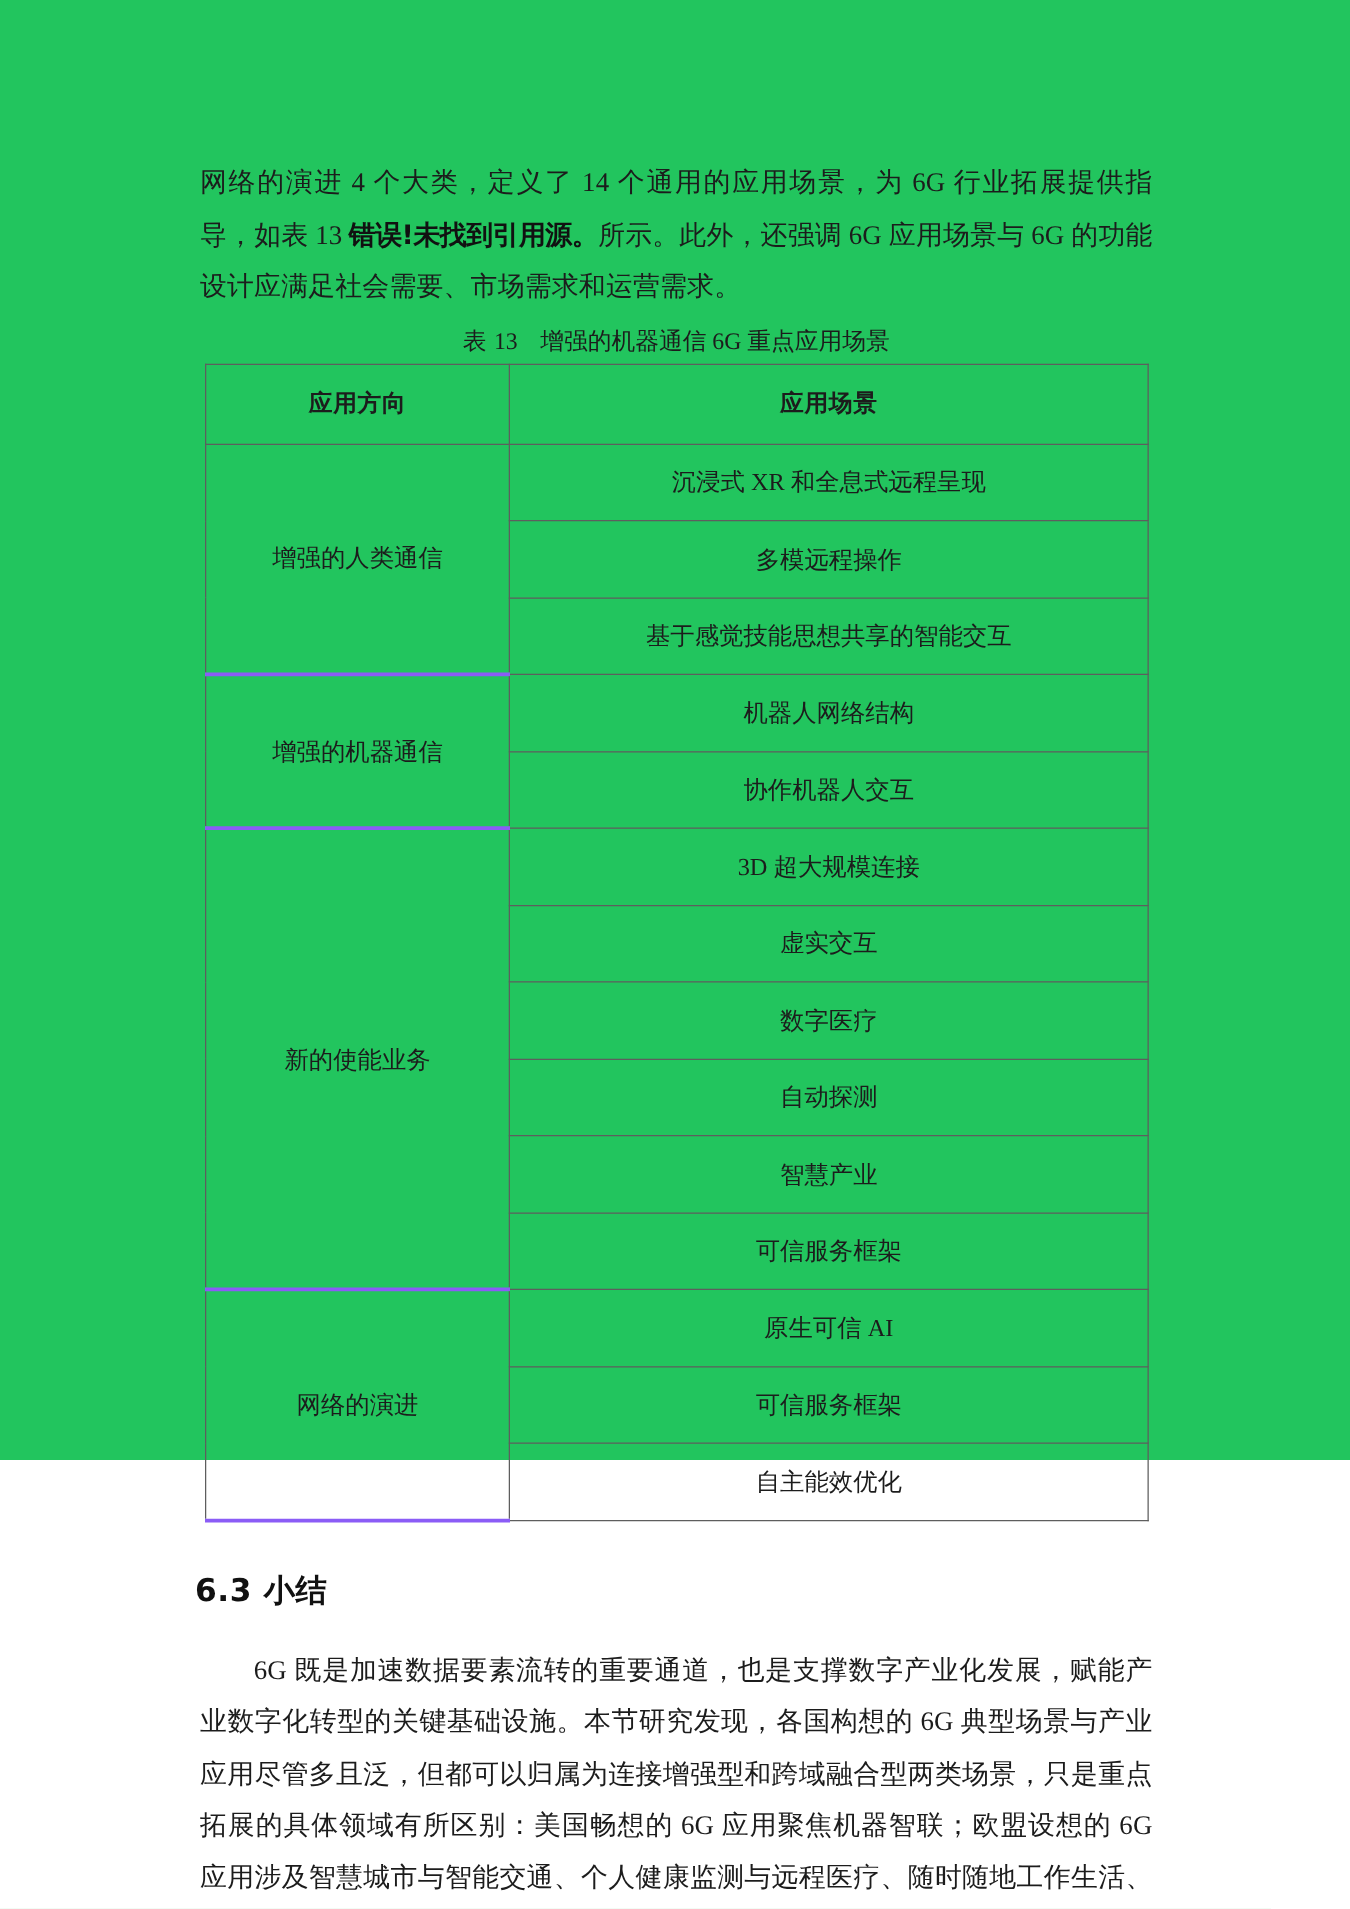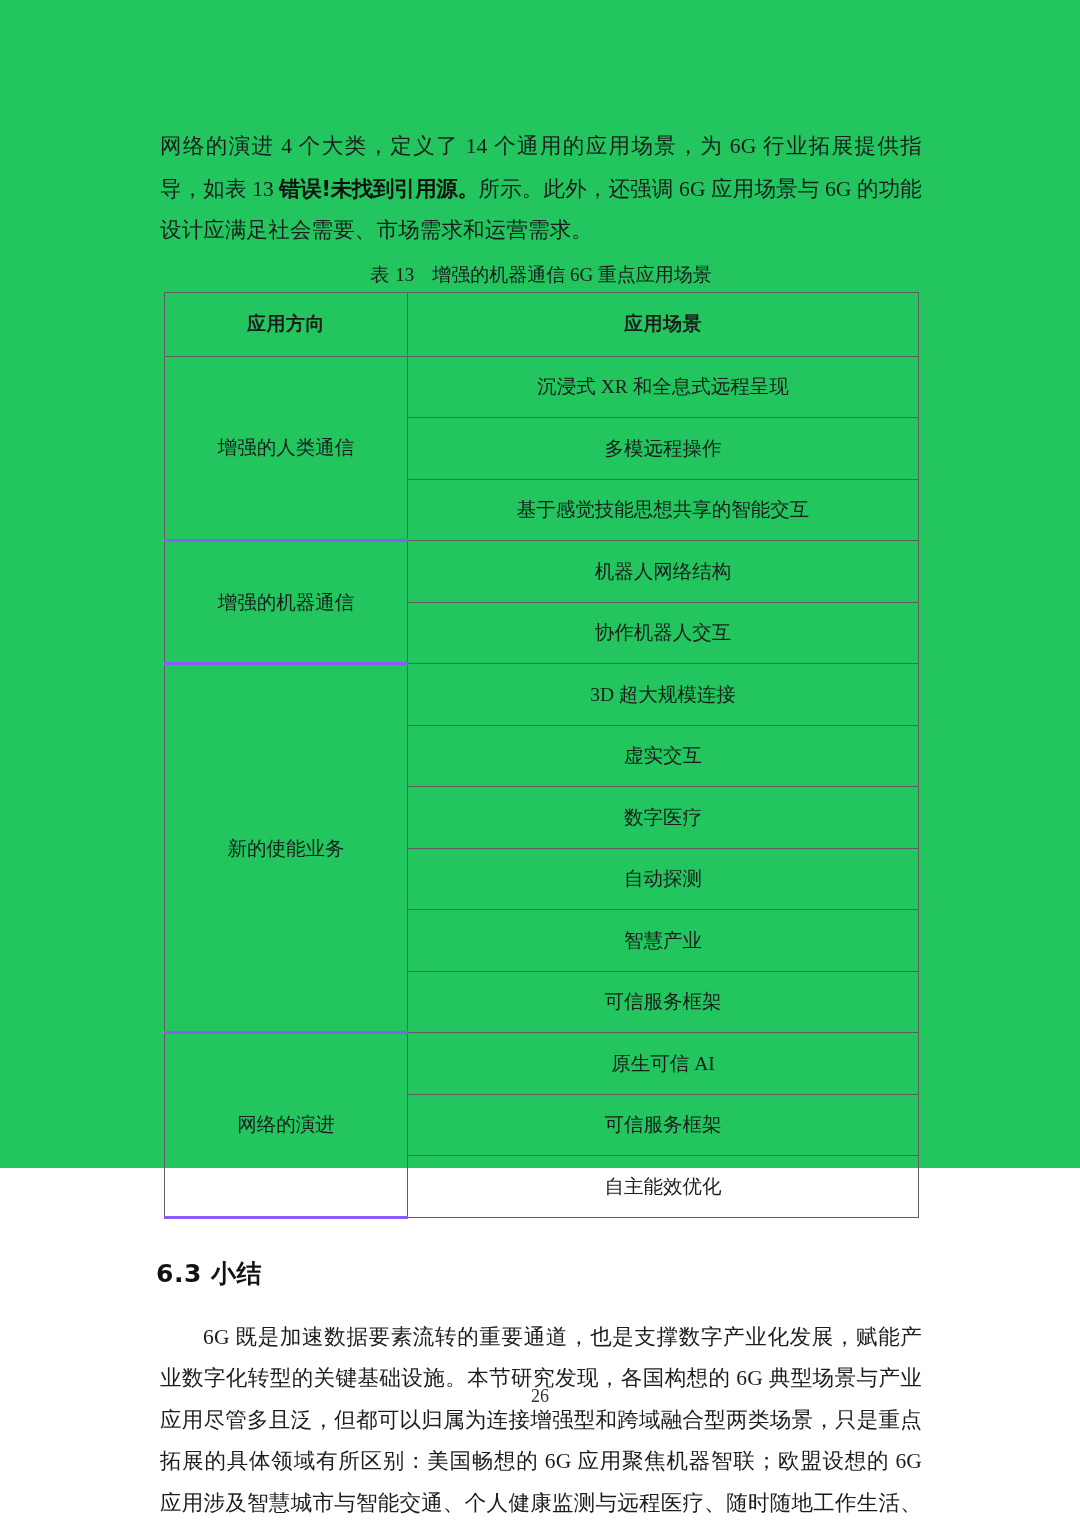--- a/index.html
+++ b/index.html
@@ -202,14 +202,13 @@
     </table>
 
     <h2 class="sec-heading">6.3 小结</h2>
 
     <div class="par-block">
       <p class="body-par indent">6G 既是加速数据要素流转的重要通道，也是支撑数字产业化发展，赋能产业数字化转型的关键基础设施。本节研究发现，各国构想的 6G 典型场景与产业应用尽管多且泛，但都可以归属为连接增强型和跨域融合型两类场景，只是重点拓展的具体领域有所区别：美国畅想的 6G 应用聚焦机器智联；欧盟设想的 6G 应用涉及智慧城市与智能交通、个人健康监测与远程医疗、随时随地工作生活、孪生合作机器人协助以及可持续食品生产五方面；日本规划的 6G 应用主要包括超宽带通信、泛在感知、关键任务通信、普遍覆盖、超大规模连接和智能连接六方面；韩国主张 6G 服务应重点拓展沉浸式 XR、高保真移动全息图景和数字孪生；中国提出 6G 典型应用涉及超级无线带宽、超大规模连接、极其可靠通信、普惠智能服务、通信感知融合五方面。整体而言，美、欧、日、韩、中，都强调在潜力深、辐射广的行业探索场景化应用创新。</p>
     </div>
 
   </div>
 
-  <div class="page-number">26</div>
 </div>
 
 </body></html>

